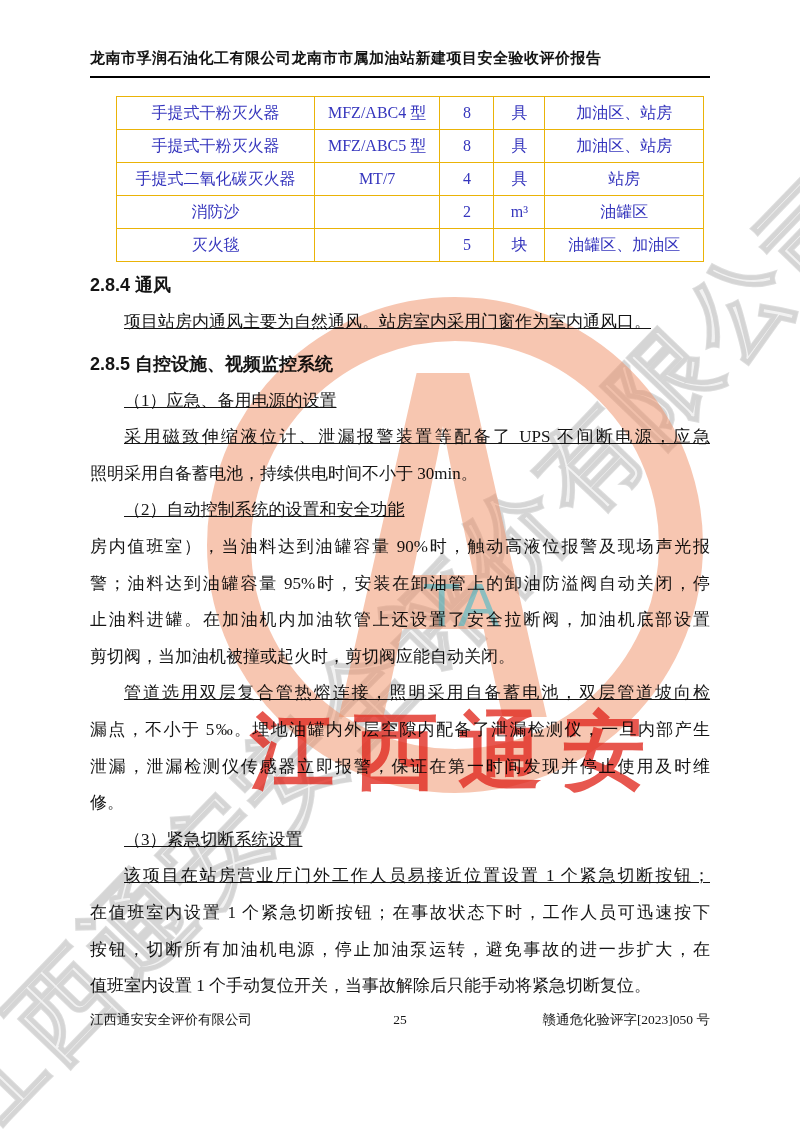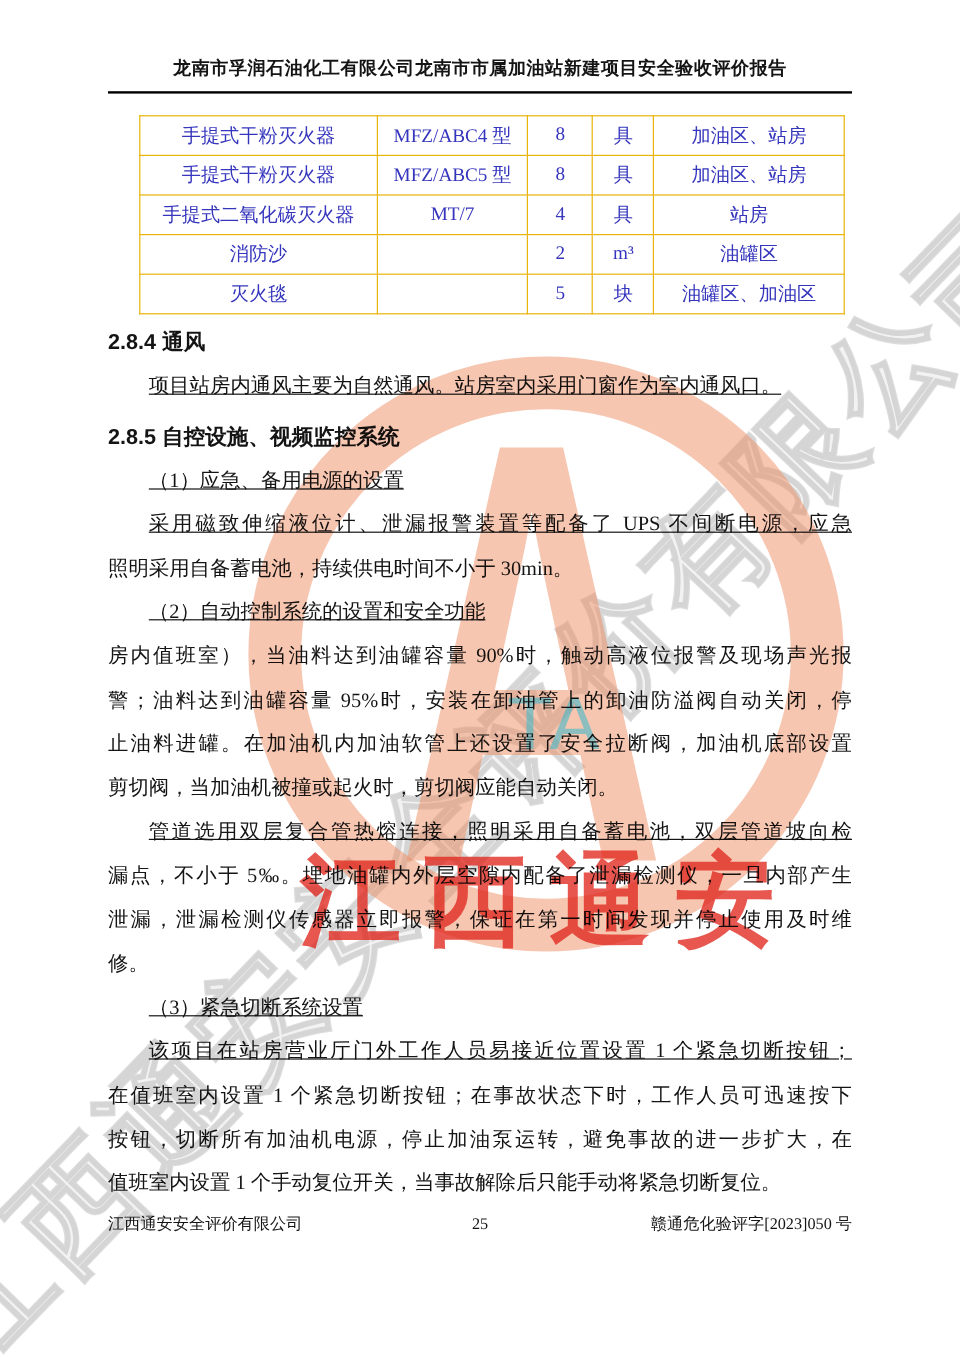--- a/index.html
+++ b/index.html
@@ -1,21 +1,21 @@
 <!DOCTYPE html>
 <html><head>
 <meta charset="utf-8">
 <style>
   html,body { margin:0; padding:0; }
   body {
     width:800px; height:1131px; background:#ffffff; position:relative; overflow:hidden;
     font-family:"Liberation Serif","DejaVu Serif",serif; color:#141414;
   }
   .doc { position:absolute; left:0; top:0; width:800px; padding:48px 90px 0; box-sizing:border-box; }
-  .title { text-align:center; font-weight:bold; font-size:15px; line-height:20px; letter-spacing:0.5px; }
+  .title { font-weight:bold; font-size:15px; line-height:20px; letter-spacing:0.5px; }
   .rule { border-bottom:2px solid #000; margin-top:8px; }
   table.fire-table { border-collapse:collapse; margin:18px 0 0 26px; width:588px; table-layout:fixed;
     color:#3535bd; font-size:16px; }
   table.fire-table td { border:1px solid #eab308; height:32px; text-align:center; vertical-align:middle;
     padding:0 2px; overflow:hidden; white-space:nowrap; }
   .heading { font-family:Liberation Sans, sans-serif; font-weight:bold; font-size:18px;
     line-height:37px; height:37px; margin-top:5px; }
   .line { font-size:17px; line-height:36.6px; height:36.6px; overflow:hidden; }
   .line.indent { text-indent:2em;text-decoration:underline; }
   .line.justify { text-align:justify; text-align-last:justify; }

